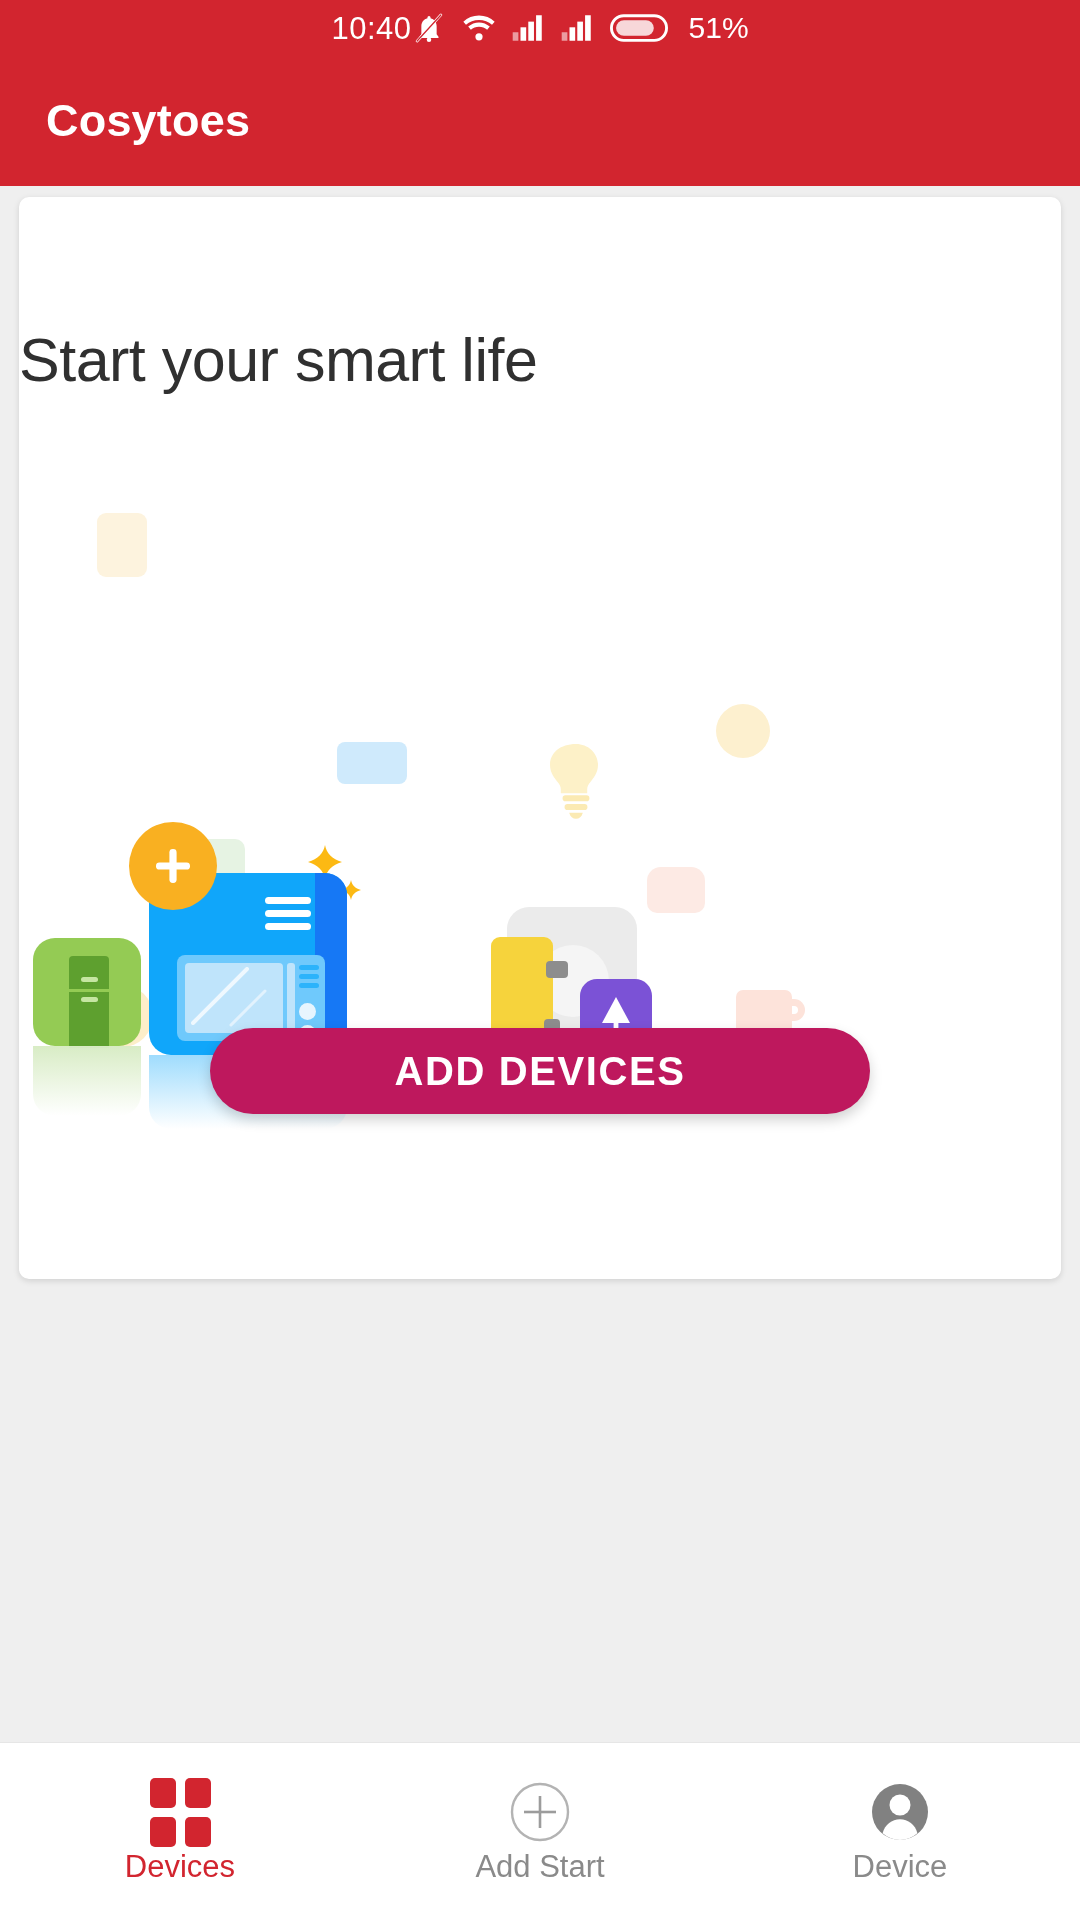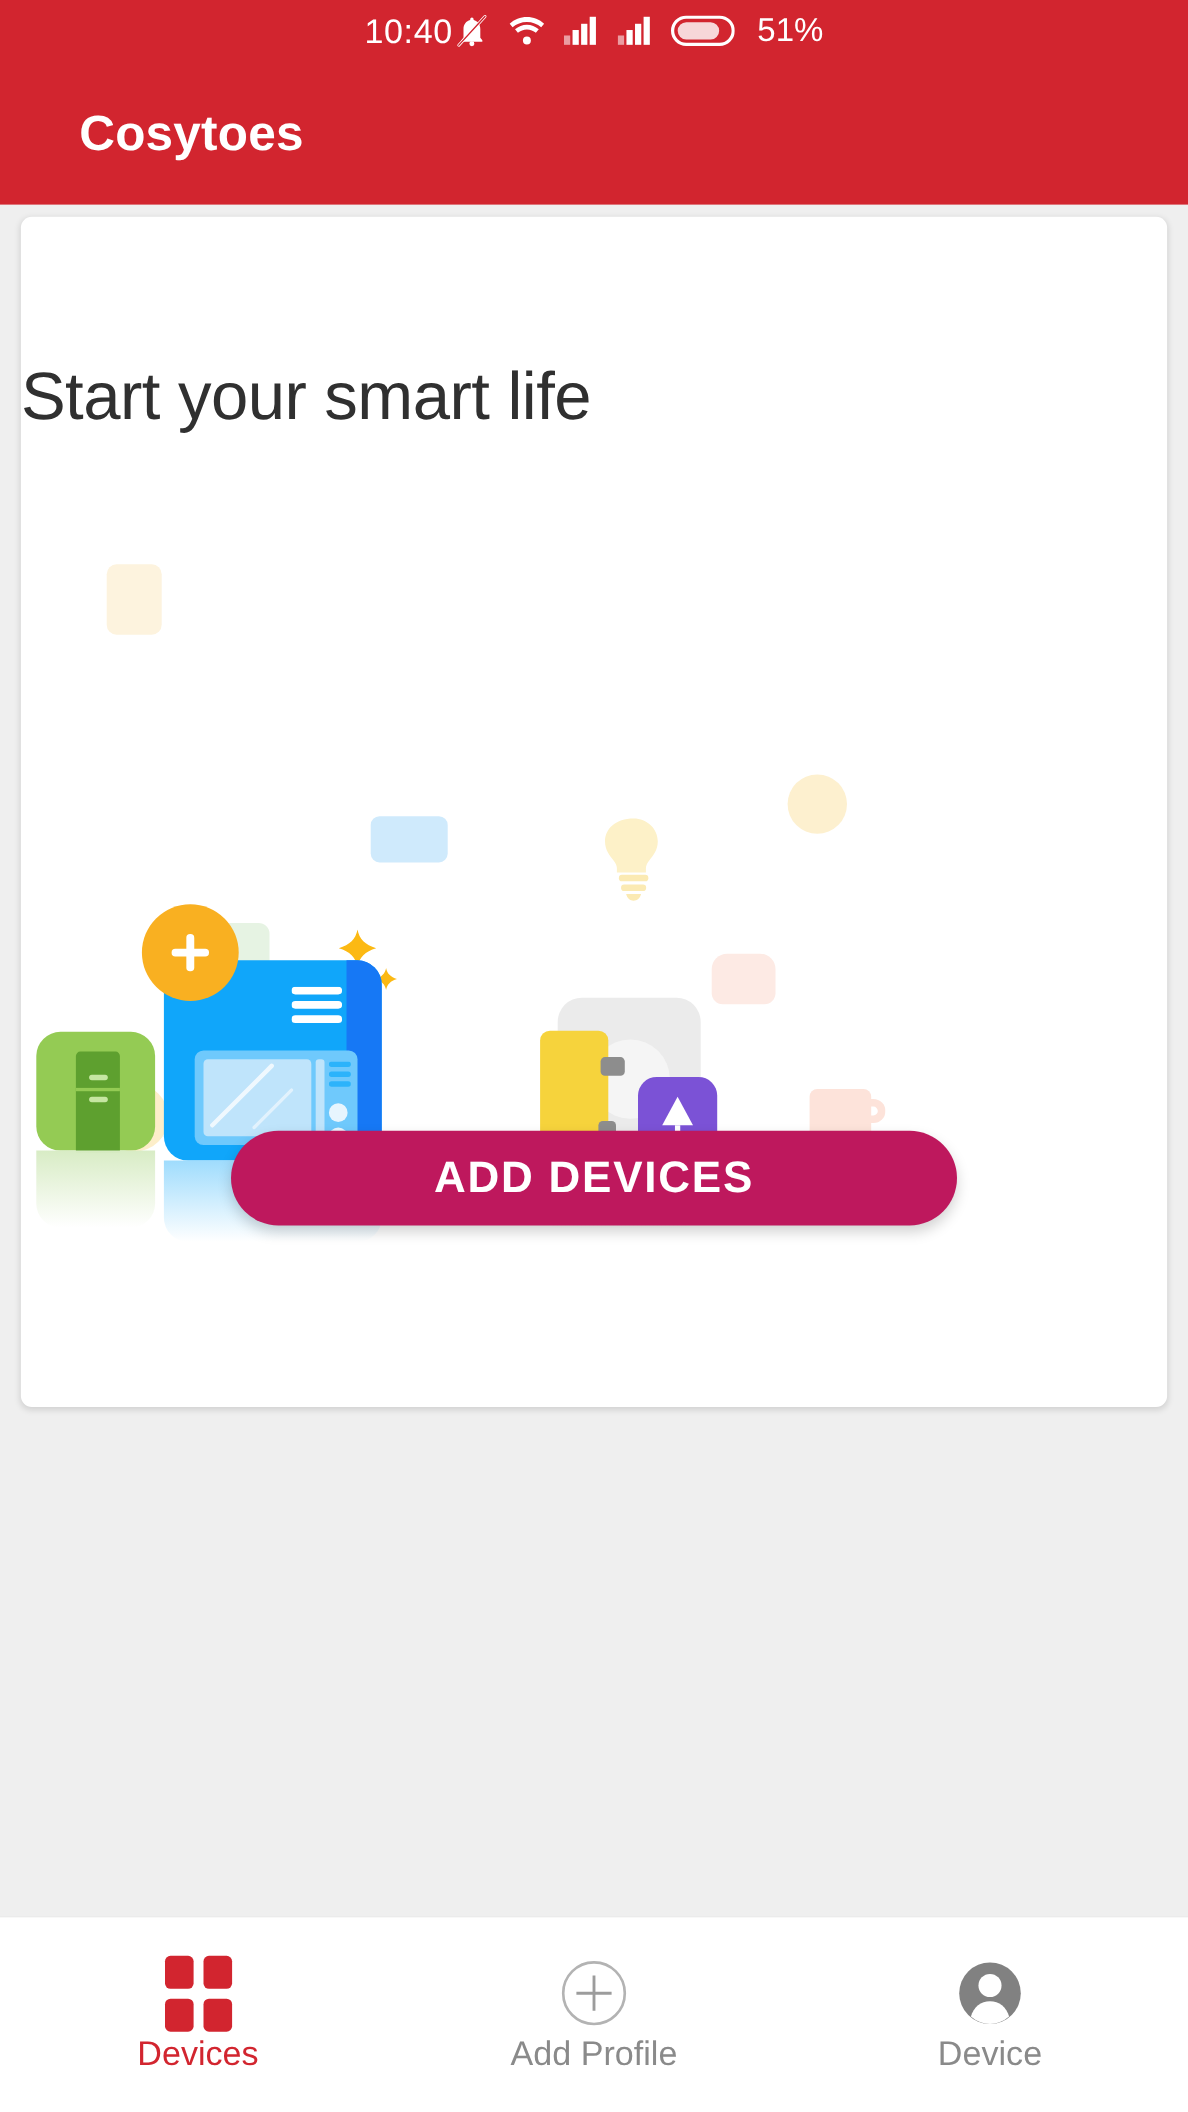--- a/index.html
+++ b/index.html
@@ -24,21 +24,21 @@
   .status-time{
     color:#fff; font-size:31px; letter-spacing:.5px; line-height:1;
     font-family:"Liberation Sans", sans-serif;
   }
   .status-icons{ display:flex; align-items:center; gap:15px; }
   .status-icons svg{ display:block; }
   .status-batt-txt{ color:#fff; font-size:30px; margin-left:6px; line-height:1; }
 
   .appbar{
     position:absolute; left:0; top:56px; width:860px; height:130px;
-    display:flex; align-items:center; padding-left:72px;
+    display:flex; align-items:center; padding-left:46px;
   }
   .app-title{
     color:#ffffff; font-size:45px; font-weight:bold; letter-spacing:.2px;
   }
 
   
   .card{
     position:absolute; left:19px; top:197px; width:1042px; height:1082px;
     background:#ffffff; border-radius:10px;
     box-shadow:0 2px 6px rgba(0,0,0,.13);
@@ -273,21 +273,21 @@
   </div>
 
   <div class="navitem">
     <span class="navicon">
       <svg width="62" height="62" viewBox="0 0 62 62">
         <circle cx="31" cy="31" r="28" fill="none" stroke="#b3b3b3" stroke-width="2.4"></circle>
         <line x1="31" y1="15" x2="31" y2="47" stroke="#9c9c9c" stroke-width="2.6"></line>
         <line x1="15" y1="31" x2="47" y2="31" stroke="#9c9c9c" stroke-width="2.6"></line>
       </svg>
     </span>
-    <span class="navlabel">Add Profile</span>
+    <span class="navlabel">Add Start</span>
   </div>
 
   <div class="navitem">
     <span class="navicon">
       <svg width="62" height="62" viewBox="0 0 62 62">
         <circle cx="31" cy="31" r="28" fill="#818181"></circle>
         <circle cx="31" cy="24" r="10.5" fill="#ffffff"></circle>
         <path d="M13.6 52.2c2.4-8.6 9.2-13.9 17.4-13.9s15 5.3 17.4 13.9A27.9 27.9 0 0 1 31 59a27.9 27.9 0 0 1-17.4-6.8z" fill="#ffffff"></path>
       </svg>
     </span>

